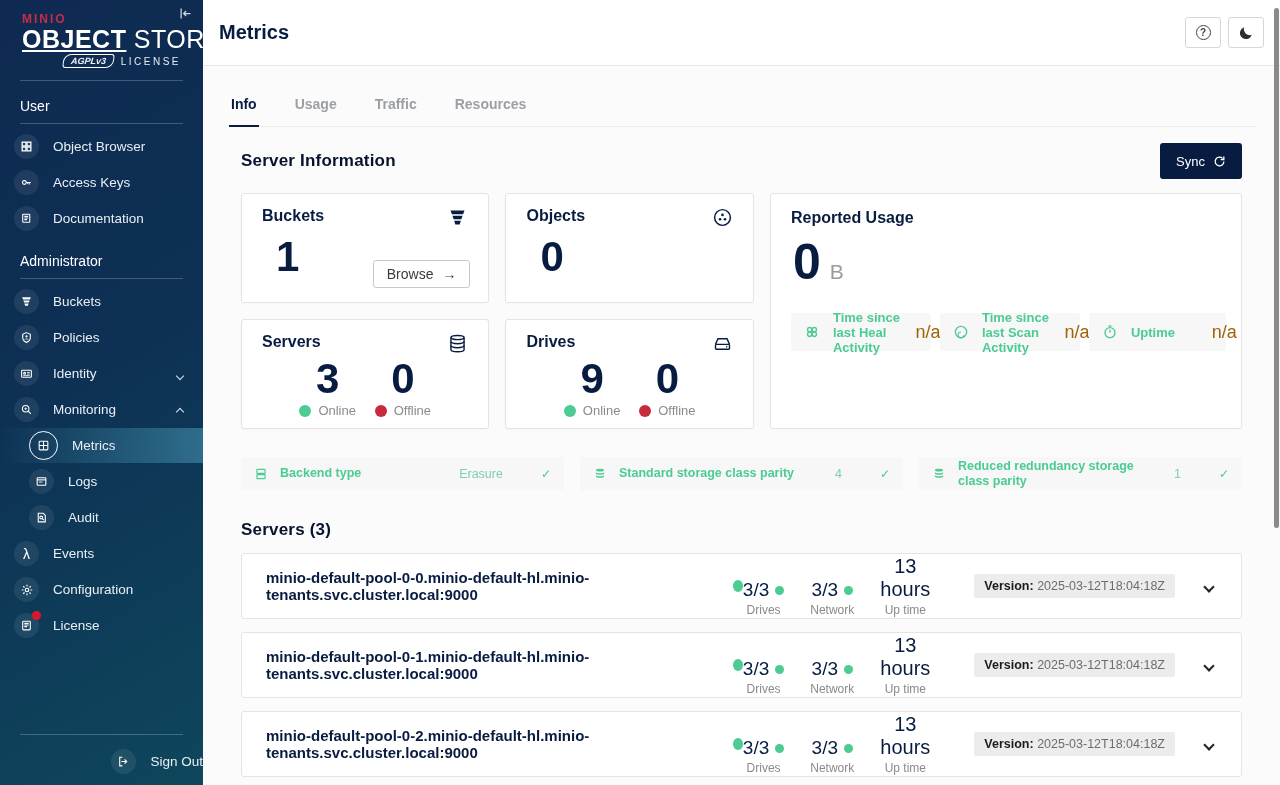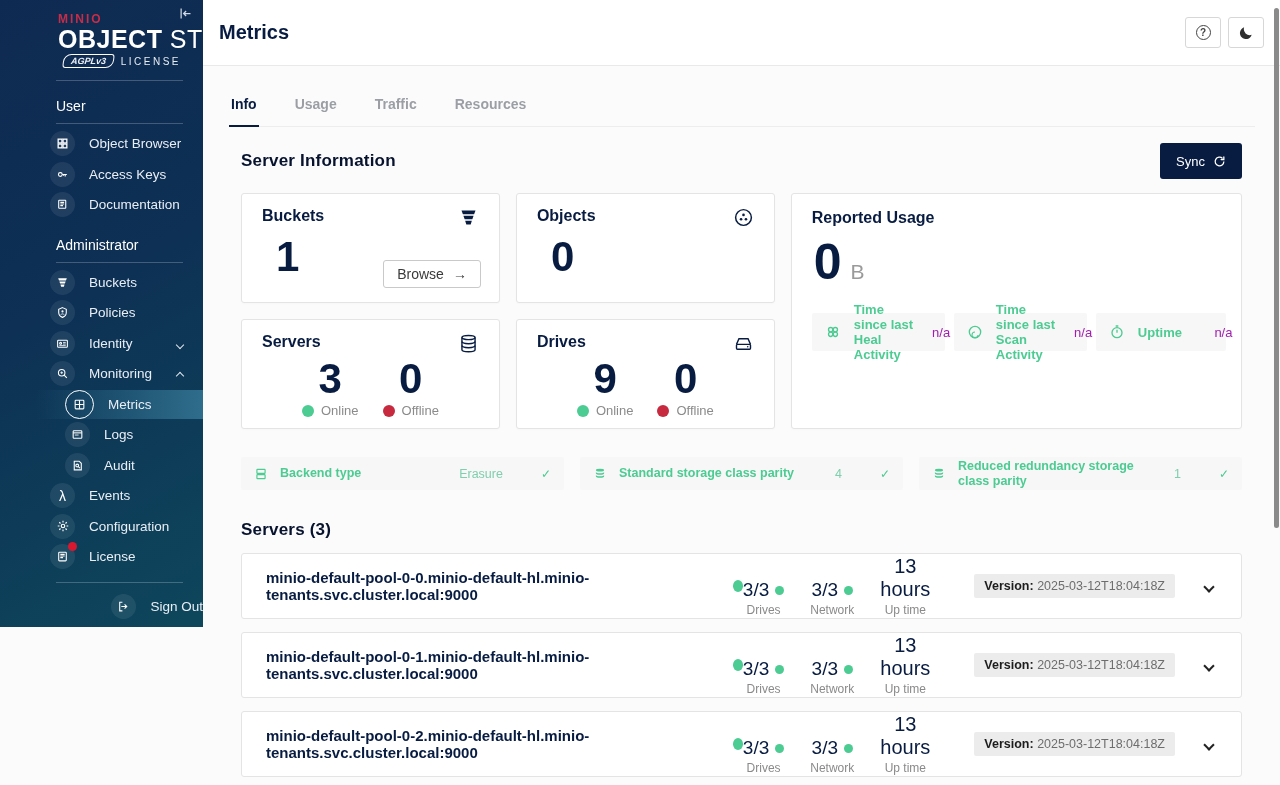--- a/index.html
+++ b/index.html
@@ -1,29 +1,29 @@
 <!DOCTYPE html>
 <html><head>
 <meta charset="utf-8">
 <style>
   * { margin:0; padding:0; box-sizing:border-box; }
   html,body { width:1280px; height:785px; overflow:hidden; }
   body { font-family:"Liberation Sans", sans-serif; background:#fbfbfb; position:relative; }
 
   
   .sidebar {
-    position:absolute; left:0; top:0; width:203px; height:627px;
+    position:absolute; left:0; top:0; width:203px; height:785px;
     background:linear-gradient(150deg,#0f2a52 0%,#0d3054 45%,#0e475c 100%);
-    color:#eef2f7; display:flex; flex-direction:column;padding-left:36px;
+    color:#eef2f7; display:flex; flex-direction:column;
   }
   .collapse-btn { position:absolute; top:6px; right:10px; color:#cfd8e3; cursor:pointer; }
   .logo-area { padding:12px 20px 10px 22px; }
   .brand { color:#c72c48; font-weight:bold; font-size:12px; letter-spacing:2px; }
   .product { color:#fff; font-size:25px; letter-spacing:.5px; line-height:1.05; white-space:nowrap; }
-  .product .b { font-weight:bold; }
+  .product .b { font-weight:bold;text-decoration:underline; }
   .product .t { font-weight:300; }
   .license-row { display:flex; align-items:center; justify-content:flex-end; gap:7px; margin-top:2px; padding-right:2px; }
   .agpl { border:1.5px solid #fff; border-radius:8px 3px 8px 3px; font-size:9px; font-style:italic; font-weight:bold; padding:1px 7px; transform:skewX(-6deg); }
   .lic { font-size:10px; letter-spacing:2.5px; color:#e8edf3; }
   .side-divider { height:1px; background:rgba(255,255,255,.22); margin:10px 20px 0 20px; }
   .sec-header { font-size:14px; color:#fff; padding:17px 20px 0 20px; }
   .s-item { display:flex; align-items:center; gap:14px; height:35px; padding-left:14px; margin-top:1px; cursor:pointer; }
   .s-item .lbl { font-size:13.5px; color:#e9eef5; }
   .s-ic { width:25px; height:25px; min-width:25px; border-radius:50%; background:rgba(255,255,255,.08);
           display:flex; align-items:center; justify-content:center; color:#fff; font-size:12px; }
@@ -76,21 +76,21 @@
   .dot-12 { width:12px; height:12px; } .dot-9 { width:9px; height:9px; }
   .state-lbl { font-size:13px; color:#8b8b8b; display:flex; align-items:center; gap:7px; justify-content:center; margin-top:3px; }
 
   .usage-card { grid-row:span 2; padding:15px 15px 12px 20px; }
   .usage-val { display:flex; align-items:baseline; gap:9px; margin:10px 0 0 2px; }
   .usage-num { font-size:50px; font-weight:bold; color:#081c42; line-height:1; }
   .usage-unit { font-size:21px; color:#9a9a9a; }
   .u-rows { margin-top:26px; display:flex; gap:9px; }
   .u-row { background:#f7f7f7; border-radius:2px; height:38px; display:flex; align-items:center; padding:0 13px; gap:13px; }
   .u-row .u-lbl { font-size:13px; font-weight:bold; color:#4ccb92; flex:0 0 61%; }
-  .u-row .u-val { font-size:13px; color:#a21caf; }
+  .u-row .u-val { font-size:18px; color:#a16207; }
   .g-ic { color:#4ccb92; display:flex; }
 
   .cfg-grid { display:grid; grid-template-columns:repeat(3,1fr); gap:16px; margin-top:28px; }
   .cfg-row { background:#f7f7f7; border-radius:2px; min-height:33px; display:flex; align-items:center; padding:2px 13px; gap:12px; }
   .cfg-lbl { font-size:12.5px; font-weight:bold; color:#4ccb92; line-height:1.15; flex:1; }
   .cfg-val { font-size:12.5px; color:#7fcfae; margin-right:26px; }
   .cfg-chk { font-size:12px; color:#4ccb92; }
 
   .srv-head { margin-top:30px; }
   .srv-row { background:#fff; border:1px solid #e4e4e4; border-radius:3px; height:66px; margin-top:13px;

